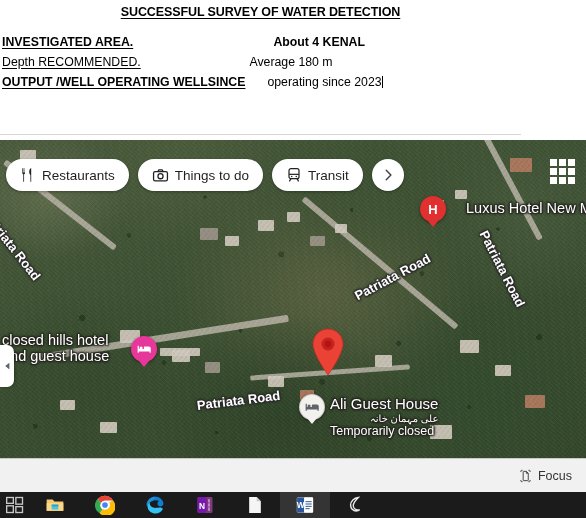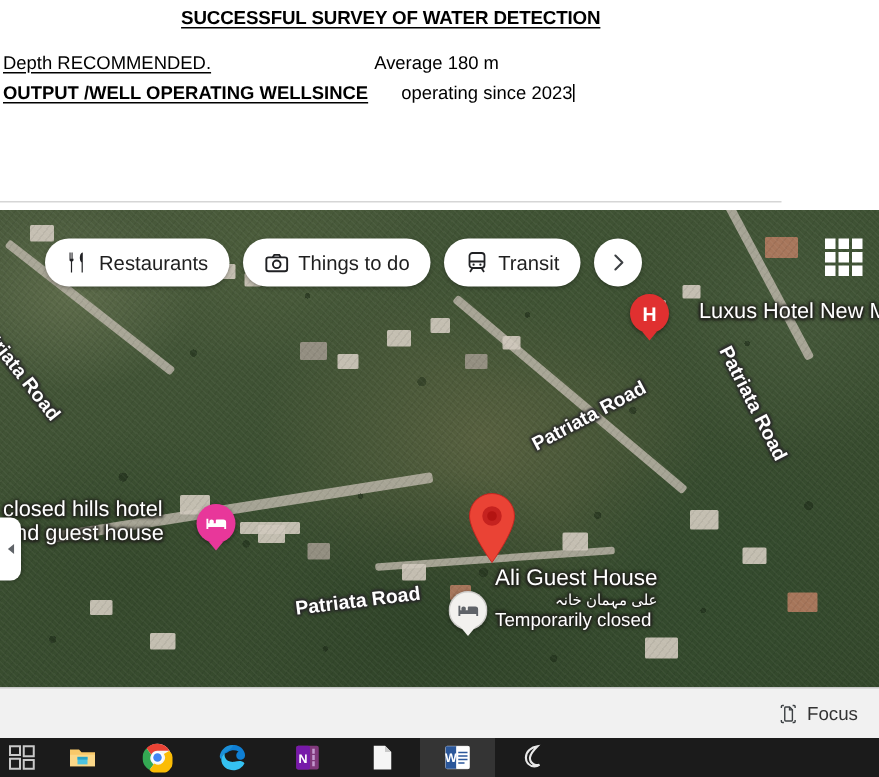--- a/index.html
+++ b/index.html
@@ -143,21 +143,21 @@
     border-top:6px solid currentColor;
   }
   .pin-hotel  { background:#e8379a; color:#e8379a; }
   .pin-h      { background:#e03030; color:#e03030; }
   .pin-grey   { background:#f2f1ee; color:#f2f1ee; border:1px solid rgba(0,0,0,.15); }
 
   .bigpin { position:absolute; width:34px; height:48px; }
 
   
   #chip-row {
-    position:absolute; left:30px; top:19px; display:flex; align-items:center;
+    position:absolute; left:6px; top:19px; display:flex; align-items:center;
     gap:9px; z-index:20;
   }
   .chip {
     display:flex; align-items:center; gap:6px;
     height:32px; padding:0 14px;
     background:#ffffff; border-radius:17px;
     font-size:13.5px; color:#1f1f1f;
     box-shadow:0 1px 3px rgba(0,0,0,.32);
     cursor:pointer; white-space:nowrap;
   }
@@ -208,20 +208,24 @@
   .tbicon { width:20px; height:20px; display:block; }
 </style>
 </head>
 <body>
 
 <div id="doc-area">
   <div id="doc-title">SUCCESSFUL SURVEY OF WATER DETECTION</div>
 
   <table id="doc-table">
     <tbody>
+    <tr>
+      <td class="lbl"><span class="u b">INVESTIGATED AREA.</span></td>
+      <td class="val"><span class="b" style="margin-left:26px">About 4 KENAL</span></td>
+    </tr>
     <tr>
       <td class="lbl"><span class="u">Depth RECOMMENDED.</span></td>
       <td class="val"><span style="margin-left:2px">Average 180 m</span></td>
     </tr>
     <tr>
       <td class="lbl"><span class="u b">OUTPUT /WELL OPERATING WELLSINCE</span></td>
       <td class="val"><span style="margin-left:20px">operating since 2023</span><span class="caret"></span></td>
     </tr>
   </tbody>
     </table>
@@ -289,21 +293,21 @@
   <div class="poi-label" style="left:2px; top:192px; font-size:14.5px;">
     <div>closed hills hotel</div>
     <div>and guest house</div>
   </div>
 
   <div class="pin-round pin-grey" style="left:299px; top:254px;">
     <svg width="15" height="15" viewBox="0 0 24 24" fill="#5f6368">
       <path d="M3 11h8V8a1 1 0 0 1 1-1h7a3 3 0 0 1 3 3v7h-2v-2H3v2H1V6h2v5zm3.5-4A2.5 2.5 0 1 1 4 9.5 2.5 2.5 0 0 1 6.5 7z"></path>
     </svg>
   </div>
-  <div class="poi-label" style="left:330px; top:238px;">
+  <div class="poi-label" style="left:330px; top:256px;">
     <div style="font-size:15px;">Ali Guest House</div>
     <div style="font-size:10px; direction:rtl;">علی مہمان خانہ</div>
     <div style="font-size:12.5px;">Temporarily closed</div>
   </div>
 
   <div class="bigpin" style="left:311px; top:188px;">
     <svg width="34" height="48" viewBox="0 0 34 48">
       <path d="M17 1C8.7 1 2 7.7 2 16c0 10.5 15 31 15 31s15-20.5 15-31C32 7.7 25.3 1 17 1z" fill="#ea4335" stroke="#c5221f" stroke-width="0.6"></path>
       <circle cx="17" cy="16" r="6.5" fill="#c5221f"></circle>
       <circle cx="17" cy="16" r="3.2" fill="#b31412"></circle>

